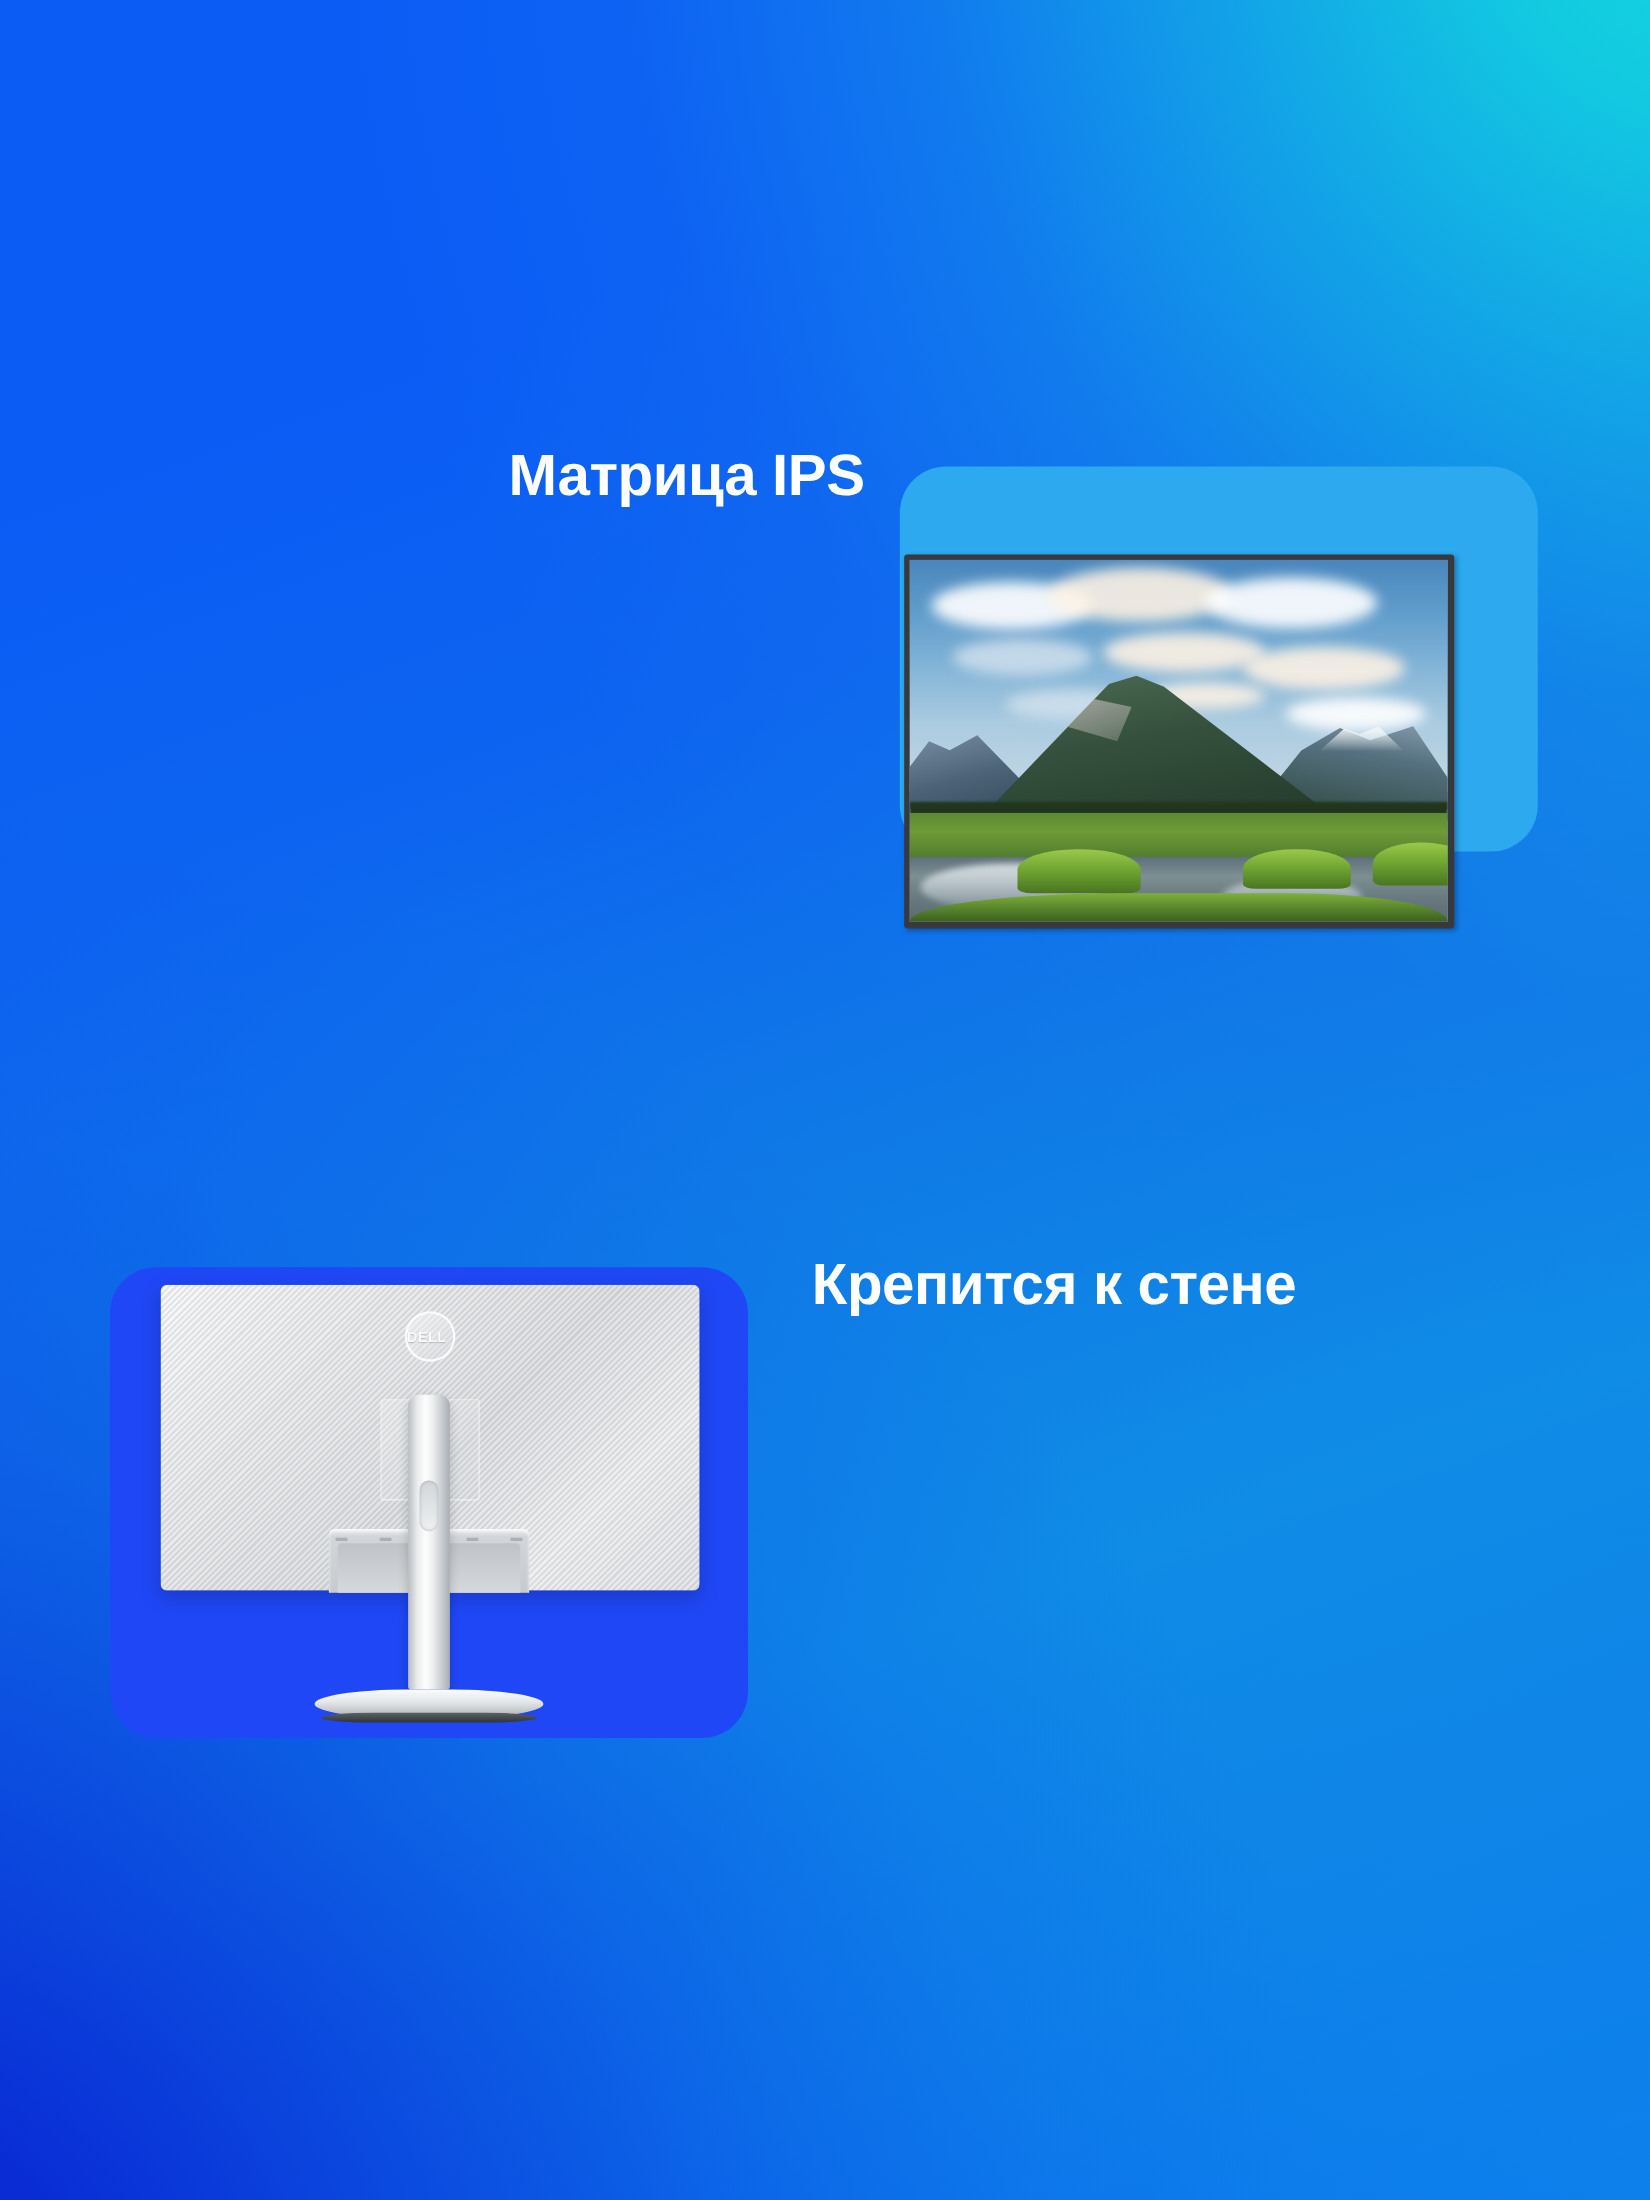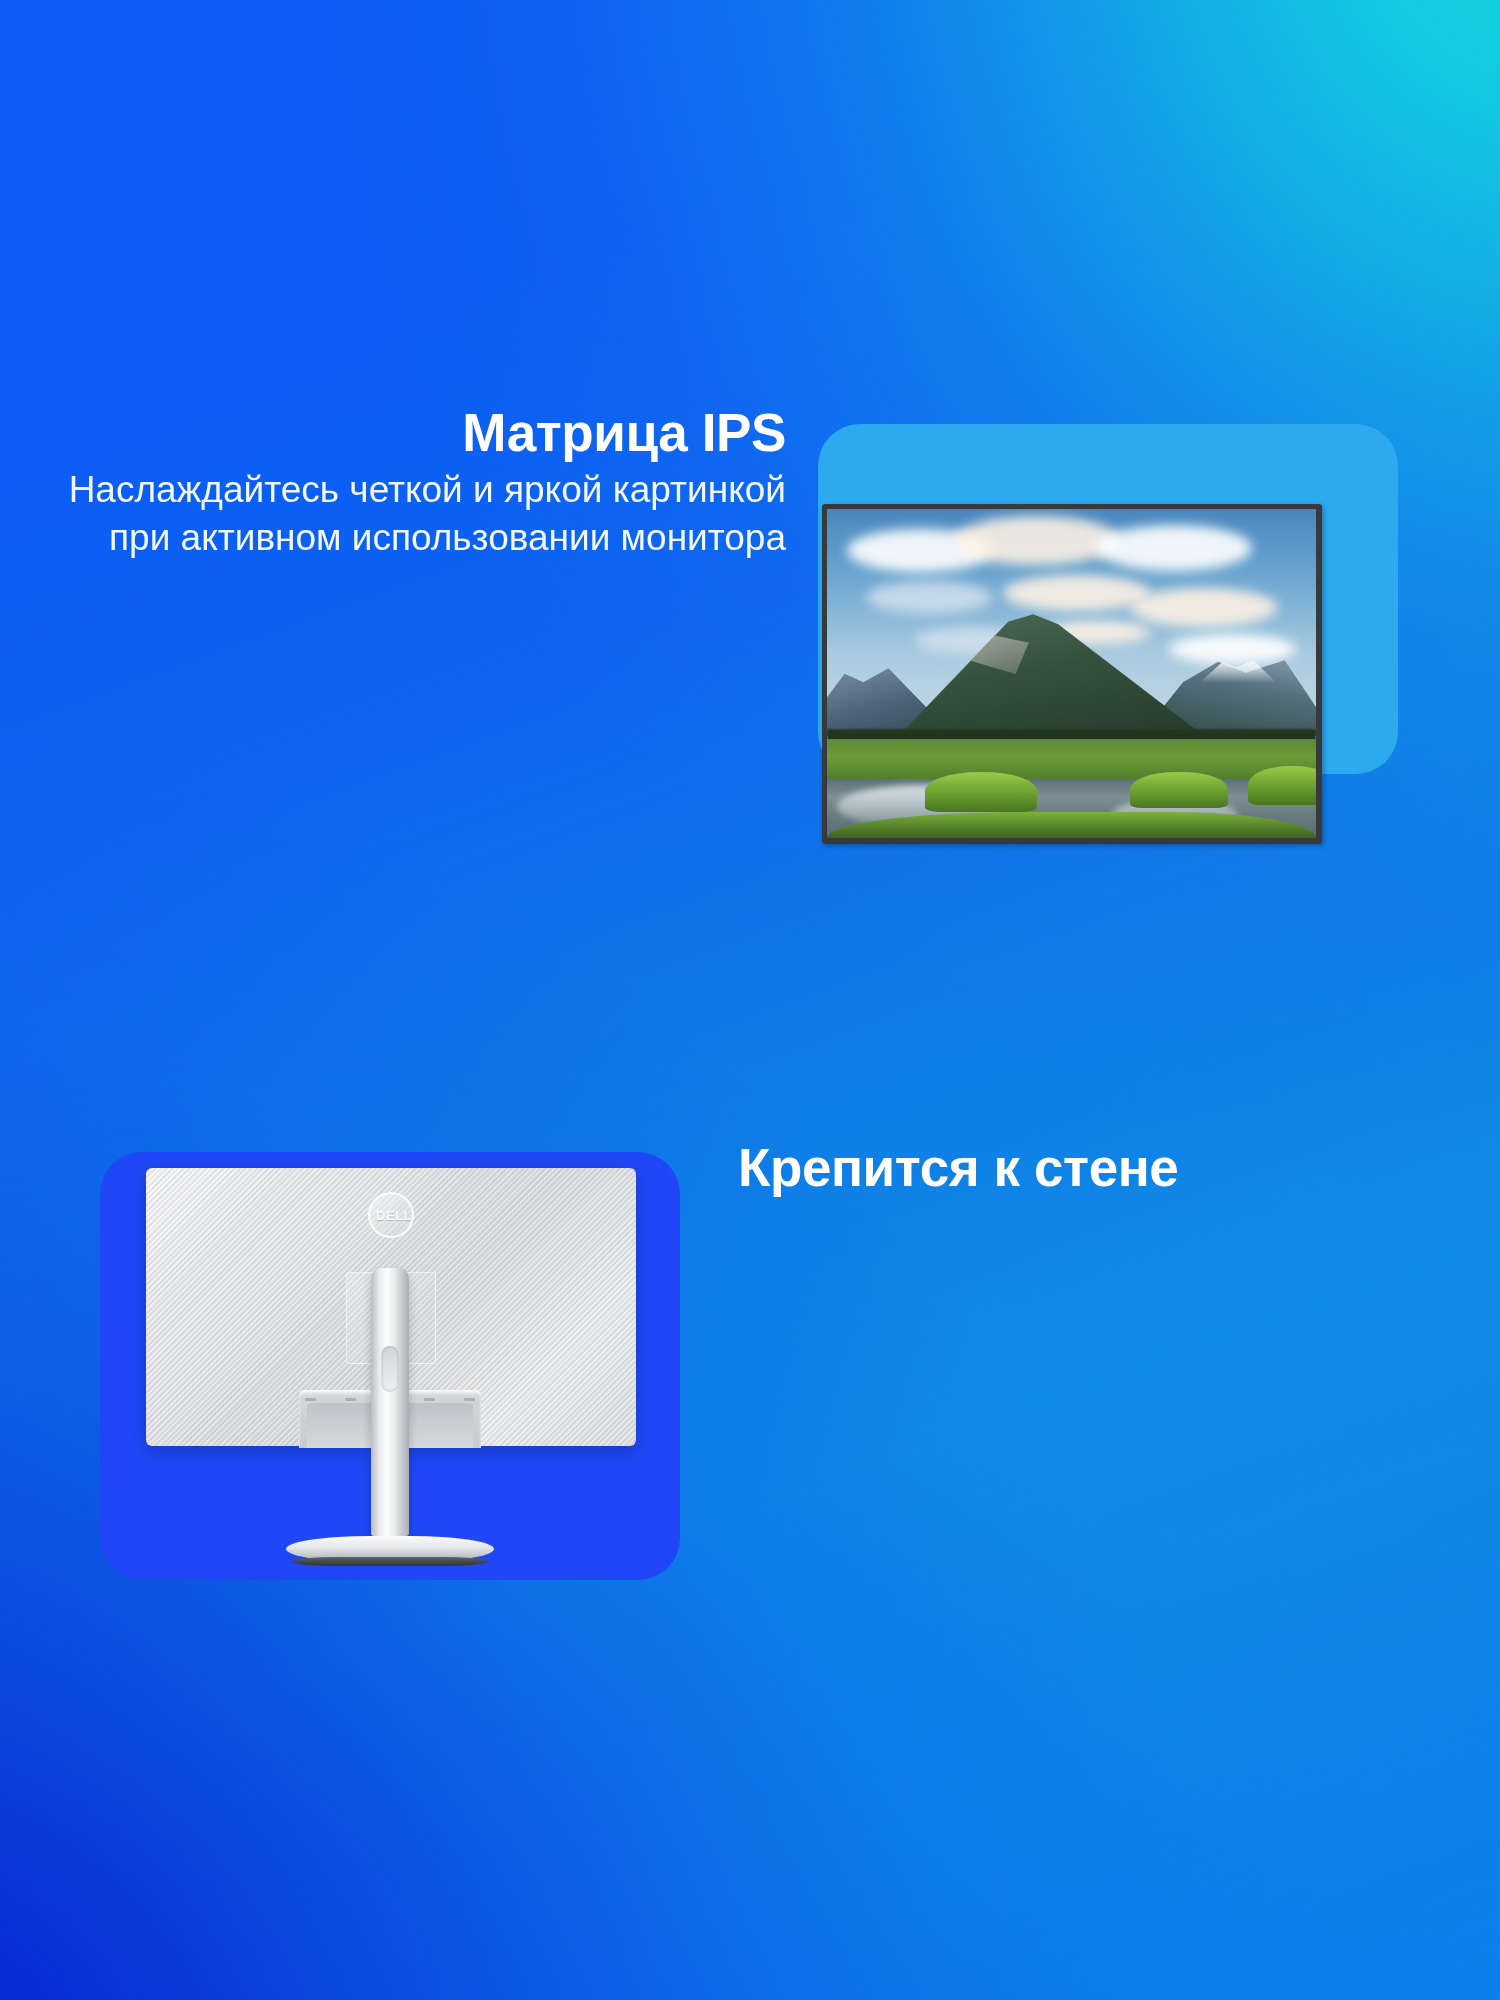--- a/index.html
+++ b/index.html
@@ -288,21 +288,21 @@
     left: 50%;
     top: 24px;
     transform: translateX(-50%);
     width: 46px;
     height: 46px;
     border-radius: 50%;
     border: 2px solid rgba(255,255,255,0.85);
     background: linear-gradient(140deg, rgba(255,255,255,0.5), rgba(210,214,217,0.35));
     display: flex;
     align-items: center;
-    justify-content: flex-end;
+    justify-content: flex-start;
   }
   .dell-logo span {
     font-size: 13px;
     font-weight: 700;
     letter-spacing: 0.5px;
     color: rgba(255,255,255,0.92);
     text-shadow: 0 1px 1px rgba(150,154,158,0.6);
   }
   .vesa {
     position: absolute;
@@ -405,21 +405,20 @@
 
 <div class="page">
 
   <div class="bg-base"></div>
   <div class="bg-cyan"></div>
   <div class="bg-deep"></div>
   <div class="bg-lift"></div>
 
   <div class="sec1-text">
     <h2 class="heading">Матрица IPS</h2>
-    <p class="body-text">Наслаждайтесь четкой и яркой картинкой при активном использовании монитора</p>
   </div>
 
   <div class="sec1-card"></div>
 
   <div class="sec1-monitor">
     <div class="sec1-screen">
 
       <div class="sky"></div>
 
       <div class="cloud" style="left:4%;top:6%;width:30%;height:13%;"></div>

